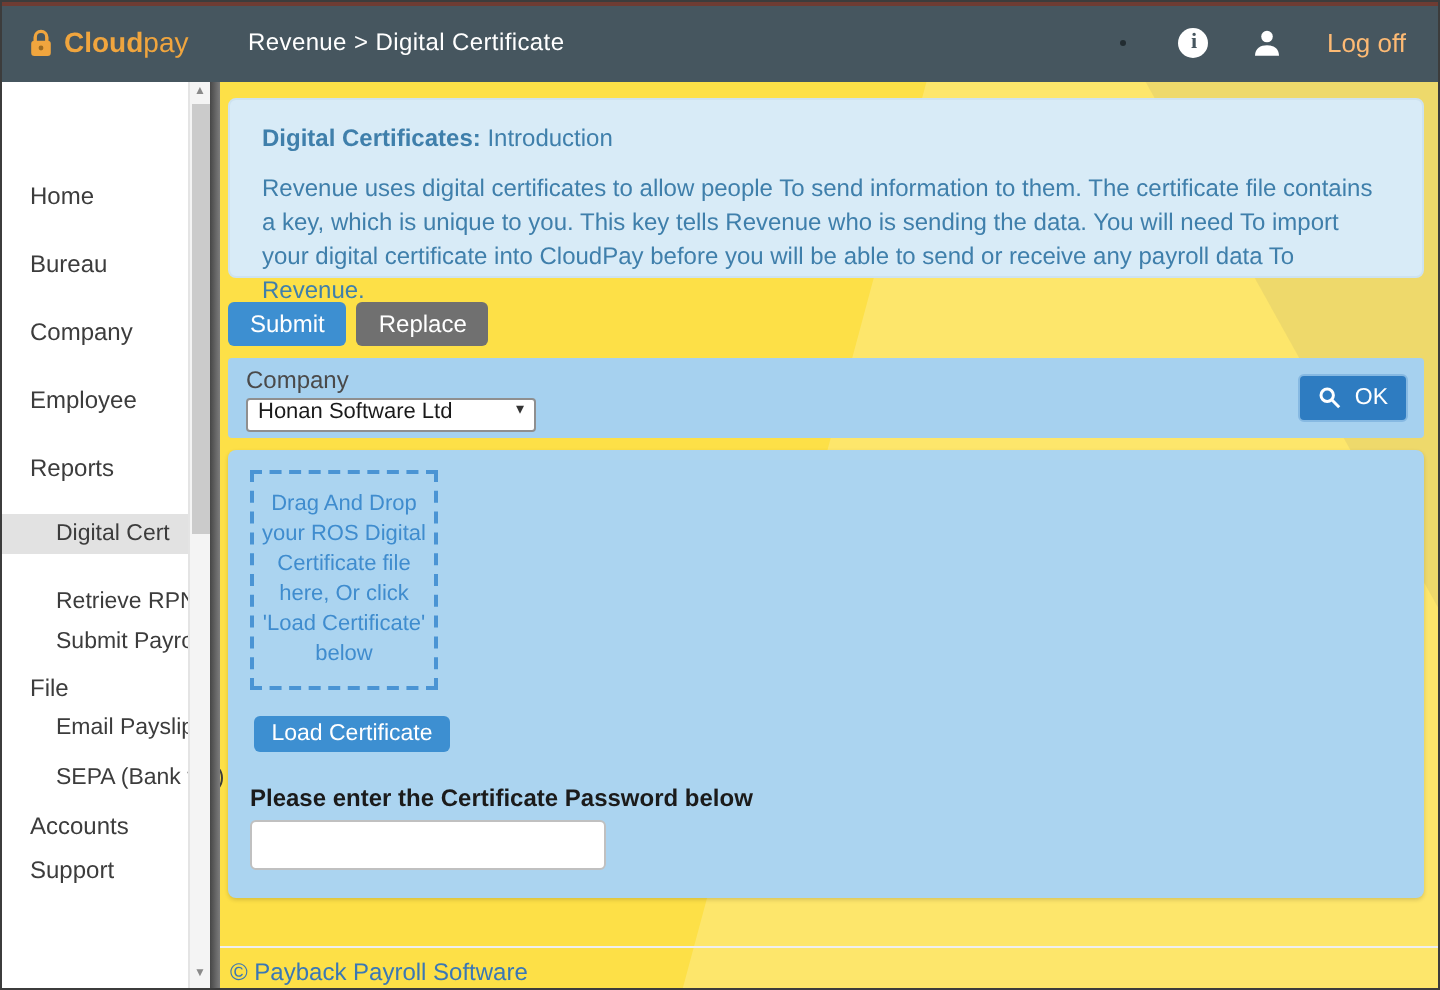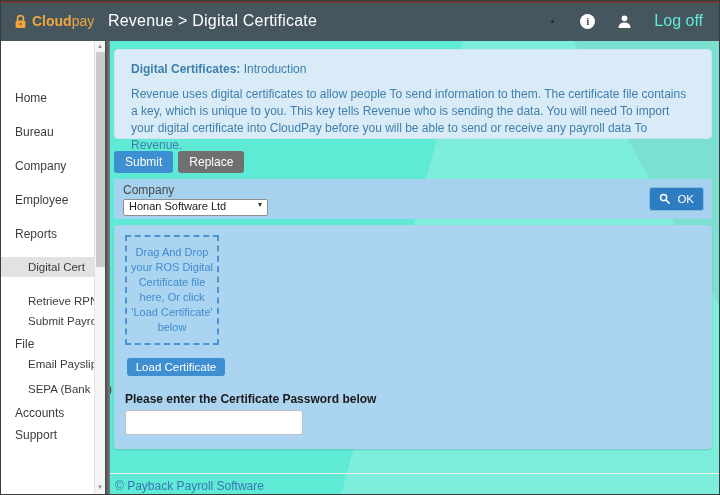--- a/index.html
+++ b/index.html
@@ -10,29 +10,29 @@
   }
   
   .topline { position:absolute; top:0; left:0; right:0; height:2px; background:#6e3c33; z-index:6;}
   .header {
     position:absolute; top:0; left:0; right:0; height:40px;
     background:#46565f; z-index:5; display:flex; align-items:center;
   }
   .logo { display:flex; align-items:center; gap:5px; margin-left:13px; width:86px; }
   .logo .brand { font-size:14px; color:#f0a53e; }
   .logo .brand b { font-weight:bold; }
-  .header-title { color:#fff; font-size:16px; margin-left:8px; letter-spacing:.2px; }
+  .header-title { color:#fff; font-size:12px; margin-left:24px; letter-spacing:.2px; }
   .header-right { position:absolute; right:0; top:0; height:40px; display:flex; align-items:center; gap:22px; padding-right:16px; }
   .menu-dot { width:3px; height:3px; border-radius:50%; background:#222c31; margin-right:4px; }
   .info-badge {
     width:15px; height:15px; border-radius:50%; background:#fff; color:#46565f;
     font-size:11px; font-weight:bold; display:flex; align-items:center; justify-content:center;
     font-family:"Liberation Serif", serif; cursor:pointer;
   }
-  .logoff { color:#5eead4; font-size:16px; cursor:pointer; }
+  .logoff { color:#fdba74; font-size:13px; cursor:pointer; }
   
   .sidebar { position:absolute; top:40px; left:0; width:93px; bottom:0; background:#fff; z-index:2;text-decoration:underline; }
   .side-item { position:absolute; left:0; right:0; padding:4px 0 4px 14px; font-size:12px; color:#3c3c3c; cursor:pointer; white-space:nowrap; }
   .side-item.sub { padding-left:27px; font-size:11.5px; }
   .side-item.selected { background:#e2e2e2; }
   .side-item:nth-of-type(1){top:46px} .side-item:nth-of-type(2){top:80px}
   .side-item:nth-of-type(3){top:114px} .side-item:nth-of-type(4){top:148px}
   .side-item:nth-of-type(5){top:182px} .side-item:nth-of-type(6){top:216px}
   .side-item:nth-of-type(7){top:250px} .side-item:nth-of-type(8){top:270px}
   .side-item:nth-of-type(9){top:292px} .side-item:nth-of-type(10){top:313px}
@@ -42,21 +42,21 @@
   .side-scroll {
     position:absolute; top:40px; left:93px; width:11px; bottom:0;
     background:#f4f4f4; border-left:1px solid #e4e4e4; z-index:3;
   }
   .scroll-arrow { position:absolute; left:0; width:100%; height:10px; color:#8a8a8a; font-size:6px; text-align:center; line-height:10px; cursor:pointer; }
   .scroll-arrow.up { top:0; }
   .scroll-arrow.down { bottom:2px; }
   .scroll-thumb { position:absolute; left:1px; top:11px; width:9px; height:215px; background:#cbcbcb; cursor:pointer; }
   .side-divider { position:absolute; top:40px; left:104px; width:5px; bottom:0; background:linear-gradient(to right,#474747,#7d7d7d); z-index:3; }
   
-  .content { position:absolute; top:40px; left:109px; right:0; bottom:0; background:#5eead4; z-index:1; }
+  .content { position:absolute; top:40px; left:109px; right:0; bottom:0; background:#fde047; z-index:1; }
   .bg-shape { position:absolute; inset:0; pointer-events:none; }
   .bg-shape.s1 { clip-path:polygon(38% 100%, 58% 0, 100% 0, 100% 100%); background:rgba(255,255,255,.20); }
   .bg-shape.s2 { clip-path:polygon(76% 0, 100% 0, 100% 58%); background:rgba(110,110,110,.10); }
   .info-box {
     position:absolute; left:4px; top:8px; width:598px; height:90px;
     background:#d8ebf7; border:1px solid #cde2f0; border-radius:4px;
     padding:12px 16px; color:#3f7fab; font-size:12px;
   }
   .info-box .intro-title { margin-bottom:10px; }
   .info-box p { line-height:17px; }

